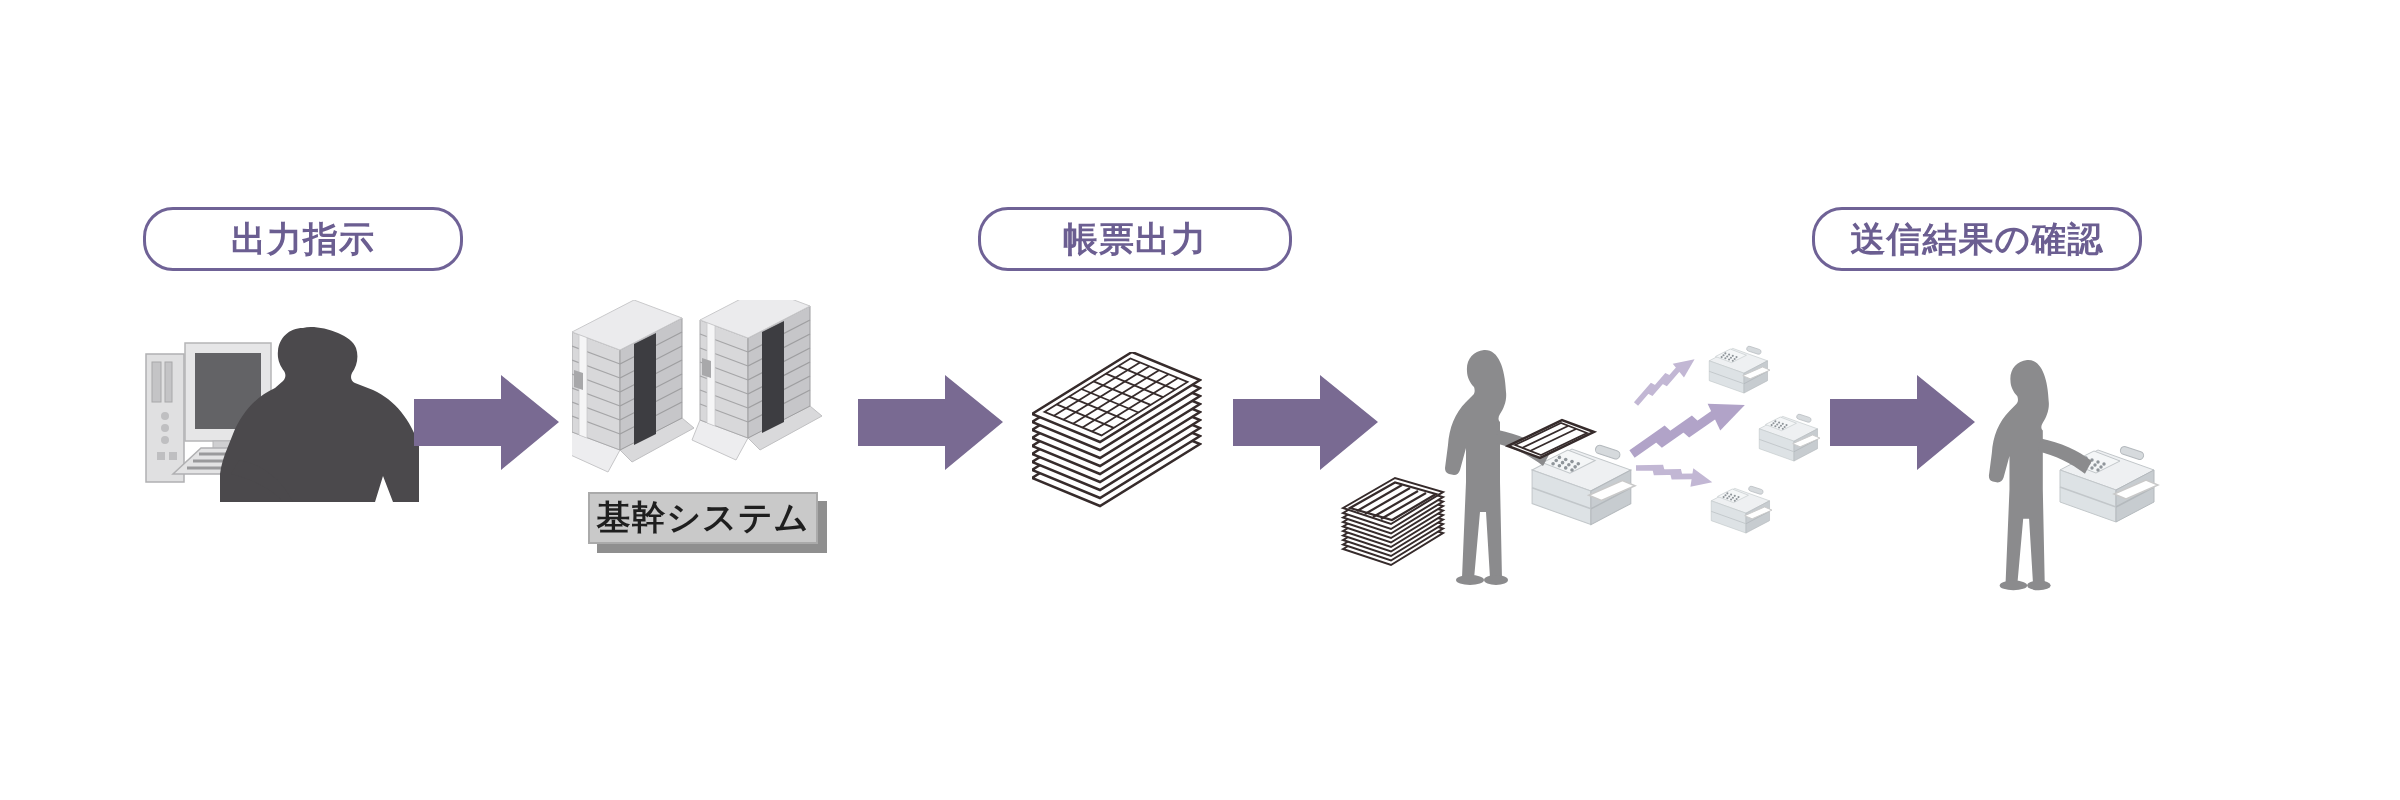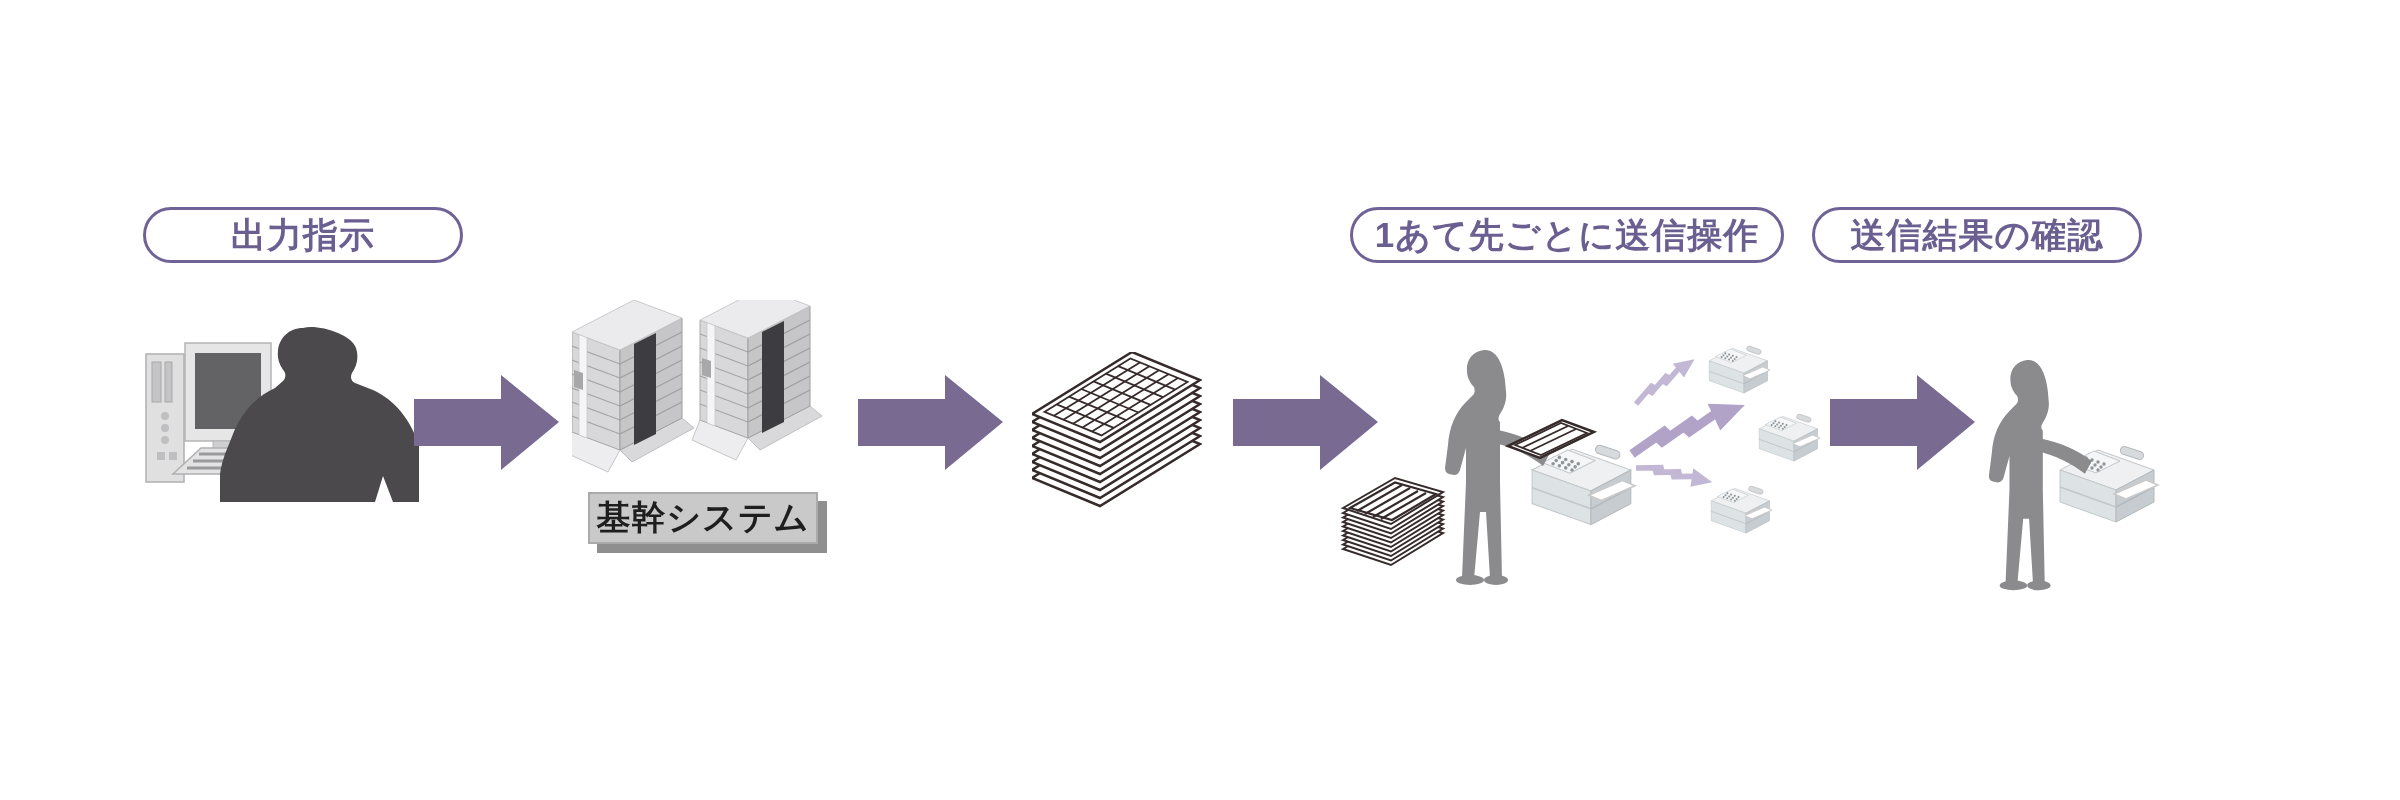--- a/index.html
+++ b/index.html
@@ -1,21 +1,21 @@
 <!DOCTYPE html>
 <html><head>
 <meta charset="utf-8">
 <style>
   html,body { margin:0; padding:0; background:#ffffff; }
   #canvas {
     position:relative; width:2400px; height:800px; background:#ffffff;
     font-family:"Liberation Sans", sans-serif; overflow:hidden;
   }
   .pill {
-    position:absolute; box-sizing:border-box; height:56px;
+    position:absolute; box-sizing:border-box; height:64px;
     border:3px solid #6f6296; border-radius:30px; background:#ffffff;
     color:#6b5e91; font-weight:bold; font-size:35px; letter-spacing:1px;
     display:flex; align-items:center; justify-content:center; white-space:nowrap;
   }
   .flow-arrow { position:absolute; width:145px; height:95px; }
   .illus { position:absolute; }
   #system-box {
     position:absolute; left:588px; top:492px; width:230px; height:52px;
     background:#c9c9c9; border:2px solid #aaaaaa; box-shadow:9px 9px 0 #8f8f8f;
     color:#1e1e1e; font-weight:bold; font-size:34px; letter-spacing:1px;
@@ -61,21 +61,21 @@
         <ellipse cx="56" cy="230" rx="12" ry="5" fill="currentColor"></ellipse>
       </g>
       <g id="bolt-symbol">
         <path d="M0,0 L30,-14 L22,-4 L52,-18 L44,-8 L70,-20" fill="none" stroke-width="7"></path>
         <polygon points="64,-28 92,-22 70,-6" stroke="none"></polygon>
       </g>
     </defs>
   </svg>
 
   <div class="pill" style="left:143px; top:207px; width:320px;">出力指示</div>
-  <div class="pill" style="left:1350px; top:207px; width:434px;">1あて先ごとに送信操作</div>
+  <div class="pill" style="left:978px; top:207px; width:314px;">帳票出力</div>
   <div class="pill" style="left:1812px; top:207px; width:330px;">送信結果の確認</div>
 
   <svg class="illus" style="left:143px; top:326px;" width="280" height="180" viewBox="0 0 280 180">
     <g>
       <rect x="3" y="28" width="38" height="128" fill="#e0e0e1" stroke="#b0b0b2" stroke-width="1.5"></rect>
       <rect x="9" y="36" width="9" height="40" fill="#c4c4c6" stroke="#a8a8aa" stroke-width="1"></rect>
       <rect x="22" y="36" width="7" height="40" fill="#c4c4c6" stroke="#a8a8aa" stroke-width="1"></rect>
       <circle cx="22" cy="90" r="4" fill="#bfbfc1"></circle>
         <circle cx="22" cy="102" r="4" fill="#bfbfc1"></circle>
         <circle cx="22" cy="114" r="4" fill="#bfbfc1"></circle>

